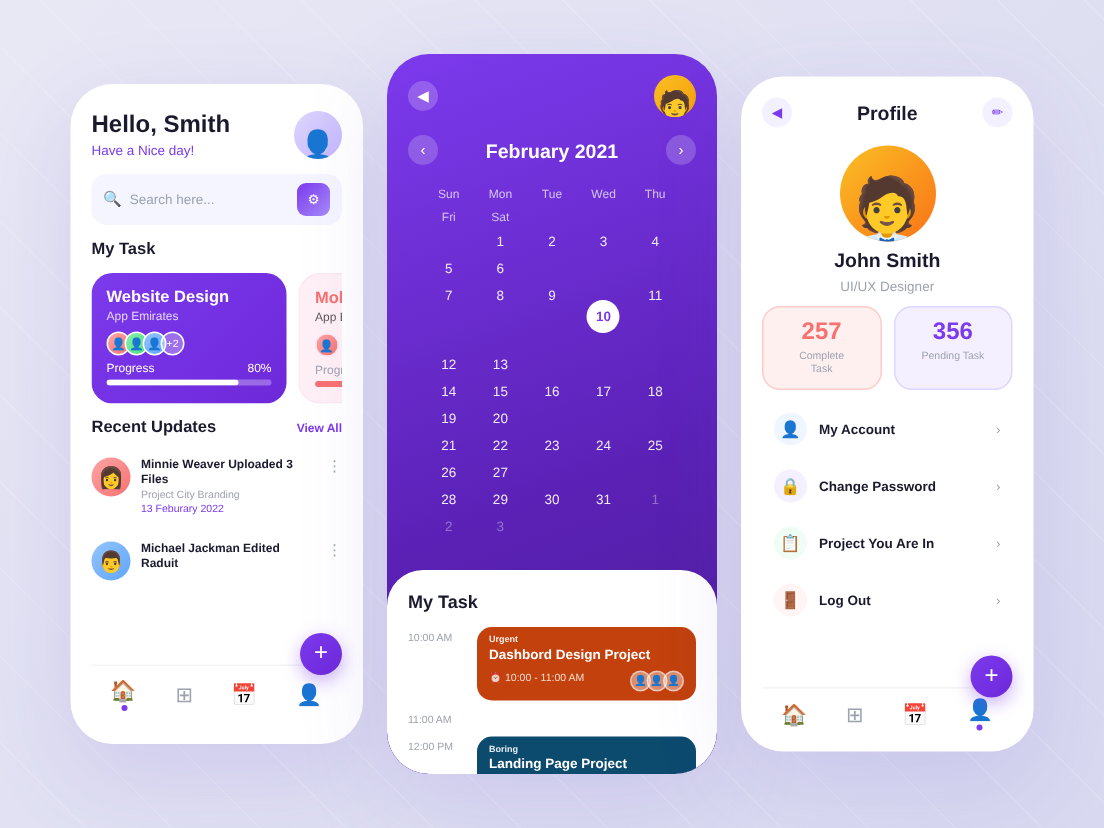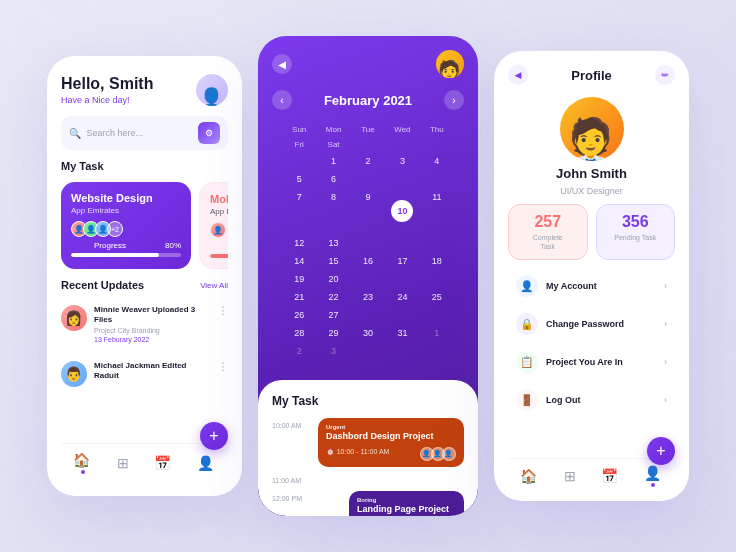--- a/index.html
+++ b/index.html
@@ -176,21 +176,20 @@
     .mini-avatar.plus {
       background: rgba(255,255,255,0.3);
       color: white;
       font-size: 7px;
     }
     .progress-label {
       display: flex;
       justify-content: space-between;
       align-items: center;
       font-size: 8px;
-      margin-left: 23px;
     }
     .progress-bar-container {
       height: 4px;
       background: rgba(255,255,255,0.3);
       border-radius: 2px;
       margin-top: 3px;
       overflow: hidden;
     }
     .progress-bar-fill {
       height: 100%;
@@ -199,21 +198,21 @@
     }
 
     .recent-header {
       display: flex;
       justify-content: space-between;
       align-items: center;
     }
     .view-all {
       font-size: 8px;
       color: #7c3aed;
-      font-weight: 400;
+      font-weight: 700;
     }
 
     .recent-item {
       display: flex;
       align-items: flex-start;
       gap: 7px;
       padding: 4px 0;
     }
     .recent-avatar {
       width: 26px;
@@ -406,23 +405,22 @@
     .task-pill {
       border-radius: 10px;
       padding: 6px 8px;
       flex: 1;
     }
     .task-pill.urgent {
       background: #c2410c;
       color: white;
     }
     .task-pill.boring {
-      background: #4c1d95;
+      background: #0c4a6e;
       color: white;
-      margin-left: 31px;
     }
     .task-pill.ongoing {
       background: #22d3ee;
       color: white;
     }
     .pill-tag {
       font-size: 6px;
       font-weight: 600;
       opacity: 0.9;
       text-transform: capitalize;

